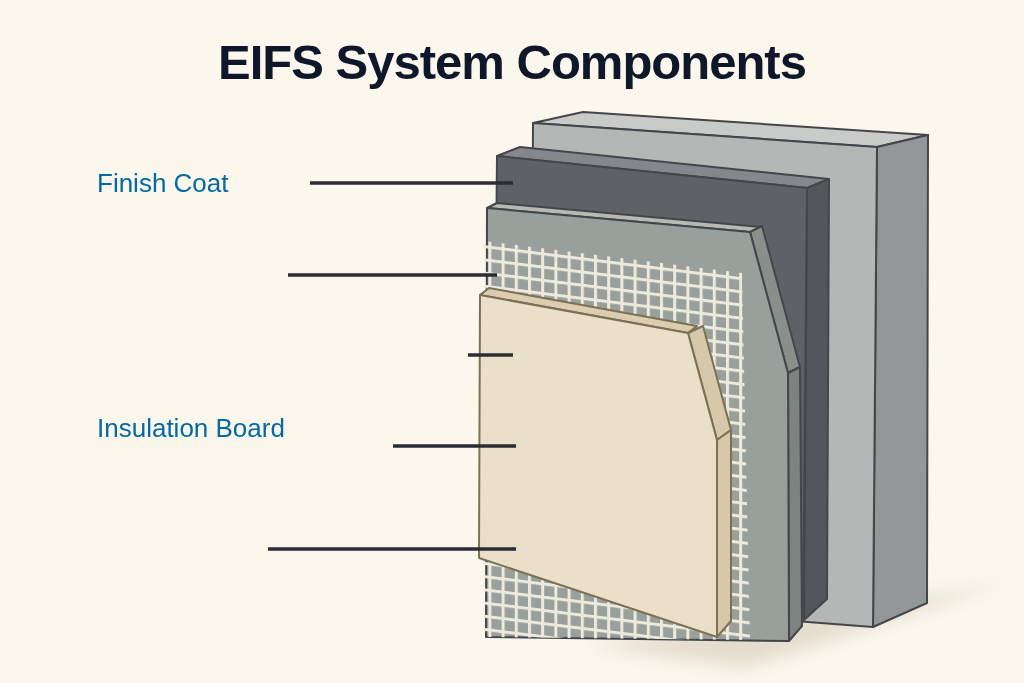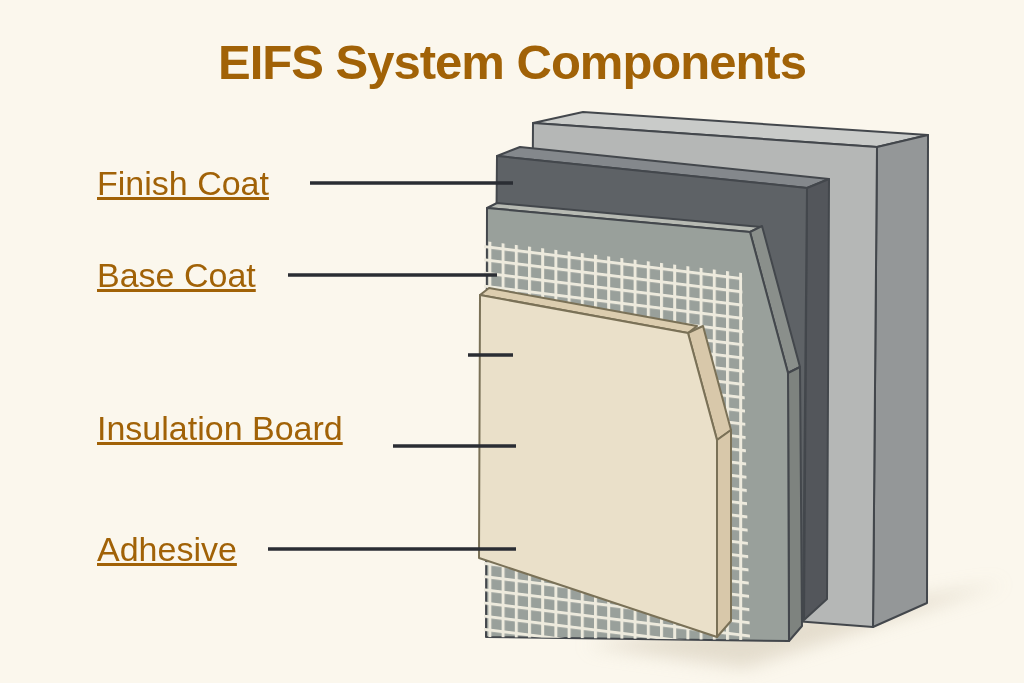--- a/index.html
+++ b/index.html
@@ -5,26 +5,26 @@
   html,body{margin:0;padding:0;background:#fbf7ed;}
   .canvas{
     position:relative;width:1024px;height:683px;overflow:hidden;
     background:#fbf7ed;
     font-family:"Liberation Sans", sans-serif;
   }
   .title{
     position:absolute;top:34px;left:0;width:100%;
     text-align:center;margin:0;
     font-size:49px;font-weight:700;letter-spacing:-1px;
-    color:#a16207;
+    color:#0f172a;
   }
   .diagram-svg{position:absolute;left:0;top:0;}
   .lbl{
     position:absolute;left:97px;white-space:nowrap;
-    font-size:34px;font-weight:500;color:#a16207;line-height:40px;text-decoration:underline;
+    font-size:26px;font-weight:500;color:#0369a1;line-height:40px;
   }
   .lbl-finish{top:163px;}
   .lbl-base{top:255px;}
   .lbl-mesh{top:335px;}
   .lbl-insulation{top:408px;}
   .lbl-adhesive{top:529px;}
   .edge-gray{stroke:#43474c;stroke-width:2;stroke-linejoin:round;}
   .edge-tan{stroke:#7a7157;stroke-width:2;stroke-linejoin:round;}
   .leader{stroke-width:3.4;}
 </style>
@@ -79,17 +79,15 @@
     <g>
       <line class="leader" x1="310" y1="183" x2="513" y2="183" stroke="#2a2d33"></line>
       <line class="leader" x1="288" y1="275" x2="497" y2="275" stroke="#2a2d33"></line>
       <line class="leader" x1="468" y1="355" x2="513" y2="355" stroke="#2a2d33"></line>
       <line class="leader" x1="393" y1="446" x2="516" y2="446" stroke="#2a2d33"></line>
       <line class="leader" x1="268" y1="549" x2="516" y2="549" stroke="#2a2d33"></line>
     </g>
   </svg>
 
   <div class="lbl lbl-finish">Finish Coat</div>
-  <div class="lbl lbl-base">Base Coat</div>
   <div class="lbl lbl-insulation">Insulation Board</div>
-  <div class="lbl lbl-adhesive">Adhesive</div>
 
 </div>
 
 </body></html>

